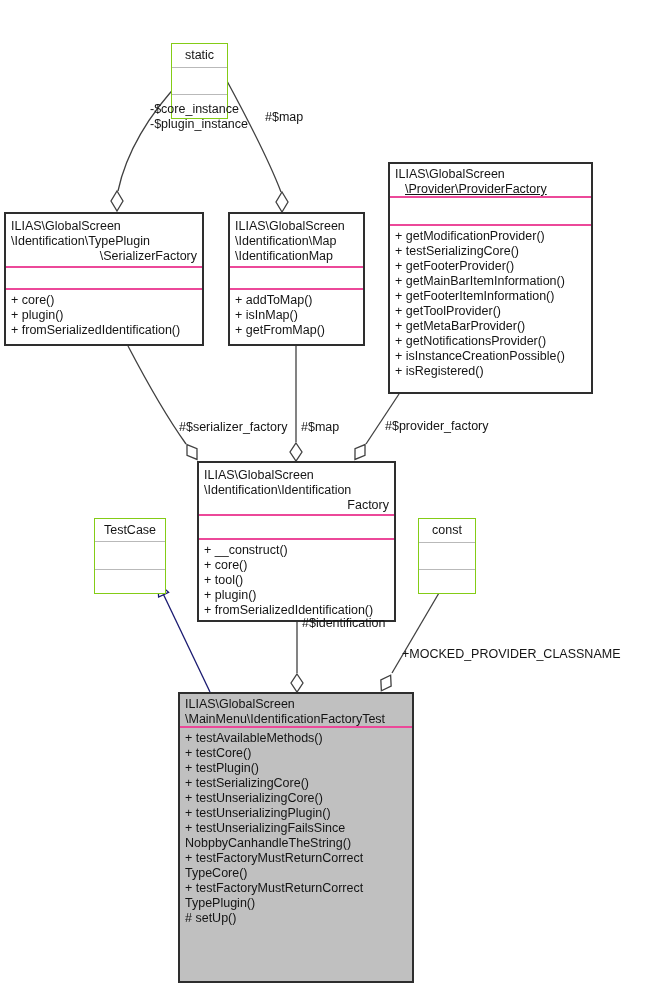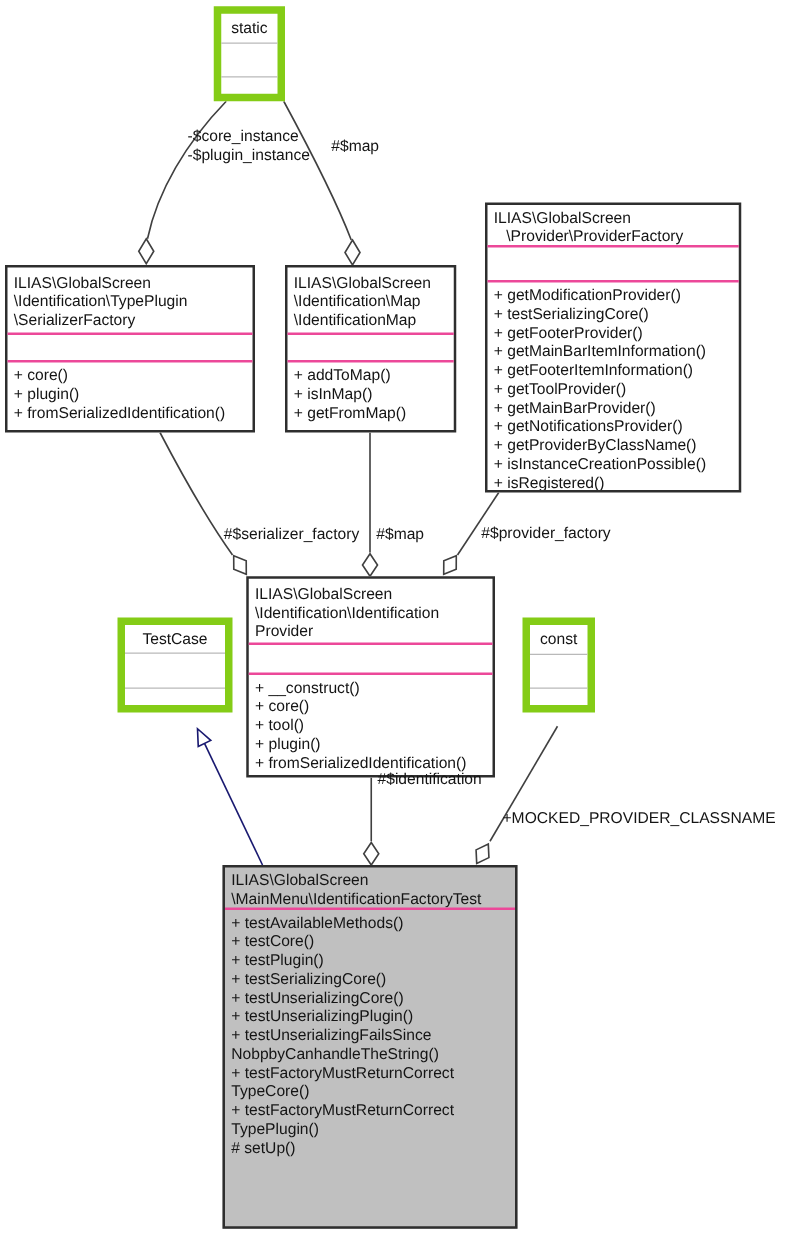--- a/index.html
+++ b/index.html
@@ -9,25 +9,25 @@
   .edge { fill:none; stroke:#404040; stroke-width:1.3; }
   .diamond { fill:#ffffff; stroke:#404040; stroke-width:1.3; }
   .inherit { stroke:#191970; stroke-width:1.3; fill:none; }
   .inherit-arrow { fill:#ffffff; stroke:#191970; stroke-width:1.3; }
 
   .uml-box { position:absolute; background:#ffffff; border:2px solid #2e2e2e; box-sizing:border-box;
              display:flex; flex-direction:column; font-size:12.5px; line-height:15px; }
   .uml-box .cmp { border-bottom:2px solid #ec4899; padding:3px 5px; box-sizing:border-box; overflow:hidden; }
   .uml-box .cmp:last-child { border-bottom:none; flex:1; }
   .uml-box .tl { white-space:nowrap; }
-  .tl.c { text-align:left; }
-  .tl.ind { padding-left:10px; }
+  .tl.c { text-align:right; }
+  .tl.ind { padding-left:10px;text-decoration:underline; }
   .line { white-space:nowrap; height:15px; }
 
-  .muted { border:6px solid #84cc16; }
+  .muted { border:1px solid #84cc16;margin-top:38px; }
   .muted .cmp { border-bottom:1px solid #b9b9b9; text-align:center; padding-top:4px; }
   .gray-fill { background:#c0c0c0; }
 
   .edge-label { position:absolute; font-size:12.5px; line-height:15px; white-space:nowrap; color:#141414; }
   .edge-label.center { text-align:left; }
 </style>
 </head>
 <body>
 
 <div class="canvas">
@@ -99,51 +99,50 @@
       <div class="tl ind">\Provider\ProviderFactory</div>
     </div>
     <div class="cmp" style="height:28px"></div>
     <div class="cmp">
         <div class="line">+ getModificationProvider()</div>
         <div class="line">+ testSerializingCore()</div>
         <div class="line">+ getFooterProvider()</div>
         <div class="line">+ getMainBarItemInformation()</div>
         <div class="line">+ getFooterItemInformation()</div>
         <div class="line">+ getToolProvider()</div>
-        <div class="line">+ getMainBarProvider()</div>
+        <div class="line">+ getMetaBarProvider()</div>
         <div class="line">+ getNotificationsProvider()</div>
-        <div class="line">+ getProviderByClassName()</div>
         <div class="line">+ isInstanceCreationPossible()</div>
         <div class="line">+ isRegistered()</div>
       </div>
   </div>
 
   <div class="uml-box" style="left:197px;top:461px;width:199px;height:161px">
     <div class="cmp" style="height:53px;padding-top:5px">
       <div class="tl">ILIAS\GlobalScreen</div>
       <div class="tl">\Identification\Identification</div>
-      <div class="tl c">Provider</div>
+      <div class="tl c">Factory</div>
     </div>
     <div class="cmp" style="height:24px"></div>
     <div class="cmp">
         <div class="line">+ __construct()</div>
         <div class="line">+ core()</div>
         <div class="line">+ tool()</div>
         <div class="line">+ plugin()</div>
         <div class="line">+ fromSerializedIdentification()</div>
       </div>
   </div>
 
-  <div class="uml-box muted" style="left:94px;top:494px;width:92px;height:76px">
+  <div class="uml-box muted" style="left:94px;top:480px;width:72px;height:76px">
     <div class="cmp" style="height:23px">TestCase</div>
     <div class="cmp" style="height:28px"></div>
     <div class="cmp"></div>
   </div>
 
-  <div class="uml-box muted" style="left:418px;top:494px;width:58px;height:76px">
+  <div class="uml-box muted" style="left:418px;top:480px;width:58px;height:76px">
     <div class="cmp" style="height:24px">const</div>
     <div class="cmp" style="height:27px"></div>
     <div class="cmp"></div>
   </div>
 
   <div class="uml-box gray-fill" style="left:178px;top:692px;width:236px;height:291px">
     <div class="cmp" style="height:34px">
       <div class="tl">ILIAS\GlobalScreen</div>
       <div class="tl">\MainMenu\IdentificationFactoryTest</div>
     </div>

